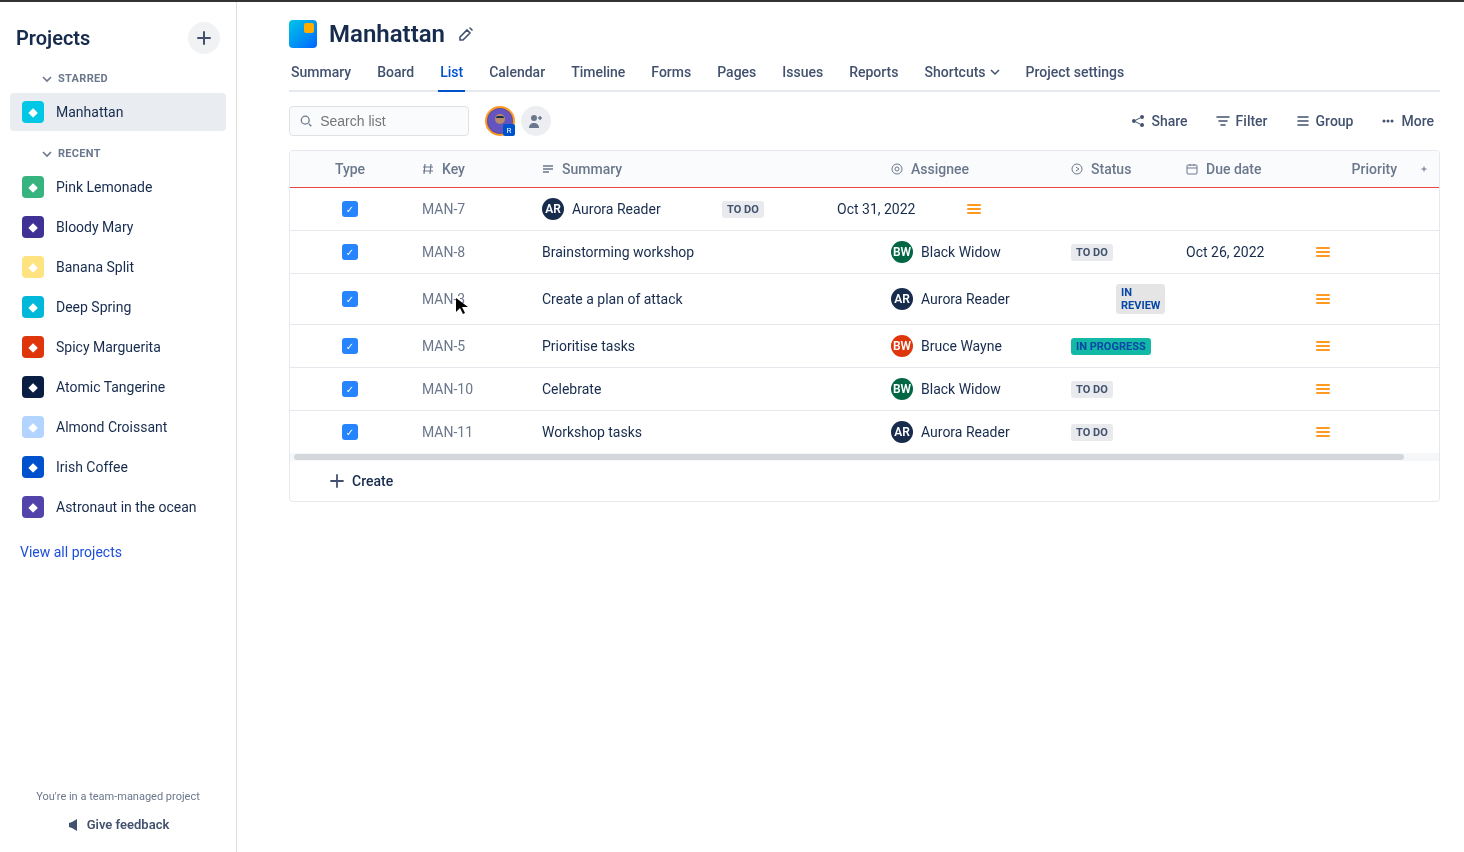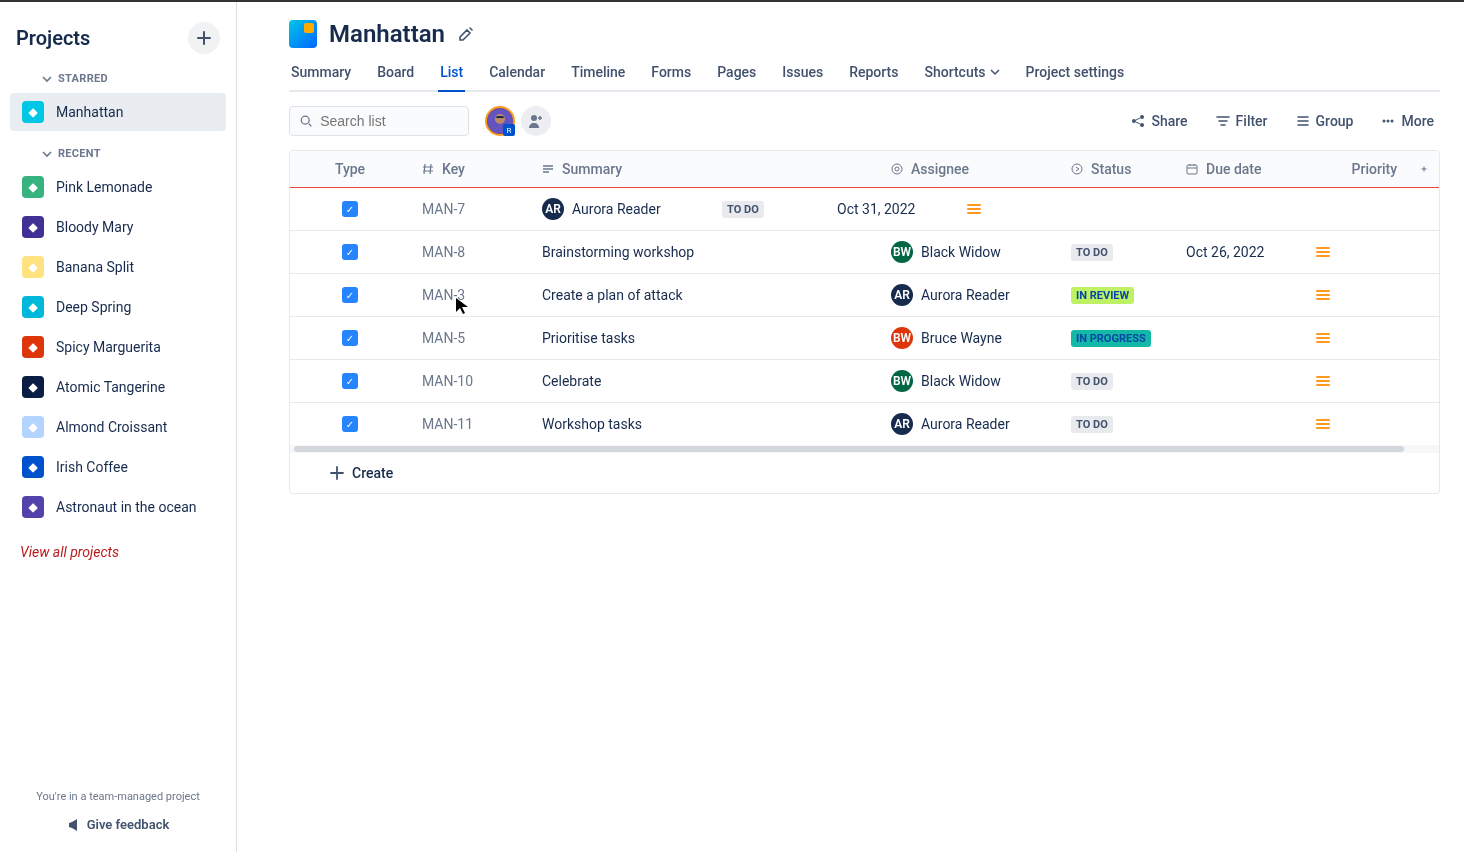--- a/index.html
+++ b/index.html
@@ -6,21 +6,21 @@
 body { font-family: -apple-system, BlinkMacSystemFont, "Segoe UI", Roboto, sans-serif; font-size: 14px; color: #172B4D; background: #fff; }
 .app { display: flex; width: 1464px; height: 852px; border-top: 2px solid #333; gap: 28px; }
 .sidebar { width: 237px; border-right: 1px solid #ddd; display: flex; flex-direction: column; padding: 12px 0; }
 .sb-header { display: flex; justify-content: space-between; align-items: center; padding: 8px 16px 12px; }
 .sb-title { font-size: 20px; font-weight: 600; }
 .sb-add { width: 32px; height: 32px; border-radius: 50%; background: #f1f2f4; display: flex; align-items: center; justify-content: center; cursor: pointer; }
 .sb-section-head { display: flex; align-items: center; gap: 6px; padding: 6px 16px; font-size: 11px; font-weight: 700; color: #6B778C; letter-spacing: 0.3px; cursor: pointer; margin-left: 26px; }
 .sb-item { display: flex; align-items: center; gap: 12px; padding: 8px 12px; margin: 2px 10px; border-radius: 4px; cursor: pointer; }
 .sb-item.active { background: #e9ecf0; }
 .proj-icon { width: 22px; height: 22px; border-radius: 4px; display: flex; align-items: center; justify-content: center; font-size: 12px; color: #fff; flex-shrink: 0; }
-.sb-link { color: #b91c1c; padding: 10px 20px; cursor: pointer; margin-top: 6px; font-style: italic; }
+.sb-link { color: #1d4ed8; padding: 10px 20px; cursor: pointer; margin-top: 6px; }
 .sb-footer { margin-top: auto; text-align: center; color: #6B778C; font-size: 11px; padding: 6px; }
 .sb-feedback { display: flex; align-items: center; justify-content: center; gap: 6px; font-size: 13px; font-weight: 600; color: #42526E; padding: 8px; cursor: pointer; }
 
 .main { flex: 1; padding: 18px 24px; overflow: hidden; }
 .project-head { display: flex; align-items: center; gap: 12px; margin-bottom: 8px; }
 .proj-icon-lg { width: 28px; height: 28px; border-radius: 4px; background: linear-gradient(135deg,#00C7E6,#0065FF); position: relative; }
 .proj-icon-lg::after { content: ""; position: absolute; right: 3px; top: 3px; width: 10px; height: 10px; background: #FFAB00; border-radius: 2px; }
 .proj-title { font-size: 24px; font-weight: 600; }
 .proj-color { color: #42526E; cursor: pointer; }
 
@@ -52,21 +52,21 @@
 .col-priority { width: 105px; justify-content: flex-end; }
 .col-add { width: 30px; justify-content: center; }
 .tr { display: flex; border-bottom: 1px solid #e5e8ec; }
 .tr:last-child { border-bottom: none; }
 .td { color: #172B4D; }
 .td.col-key { color: #6B778C; }
 .type-ico { width: 16px; height: 16px; background: #2684FF; border-radius: 3px; display: flex; align-items: center; justify-content: center; color: #fff; font-size: 10px; }
 .av-sm { width: 22px; height: 22px; border-radius: 50%; display: flex; align-items: center; justify-content: center; font-size: 12px; font-weight: 600; color: #fff; }
 .status-badge { font-size: 11px; font-weight: 700; padding: 2px 5px; border-radius: 3px; }
 .st-todo { background: #e8eaed; color: #42526E; }
-.st-review { background: #bef264; color: #0747A6; }
+.st-review { background: #e5e5e5; color: #0747A6; margin-left: 45px; }
 .st-progress { background: #14b8a6; color: #0747A6; }
 .prio { display: flex; flex-direction: column; gap: 2px; }
 .prio span { width: 14px; height: 2px; background: #FF991F; border-radius: 1px; }
 .scroll-track { height: 8px; background: #f6f7f8; position: relative; }
 .scroll-thumb { position: absolute; left: 4px; top: 1px; height: 6px; width: 1110px; background: #d3d6db; border-radius: 3px; }
 .create-row { display: flex; align-items: center; gap: 8px; padding: 12px 40px; cursor: pointer; font-weight: 500; }
 .cursor { position: absolute; }
 svg { display: block; }
 </style>
 </head>

